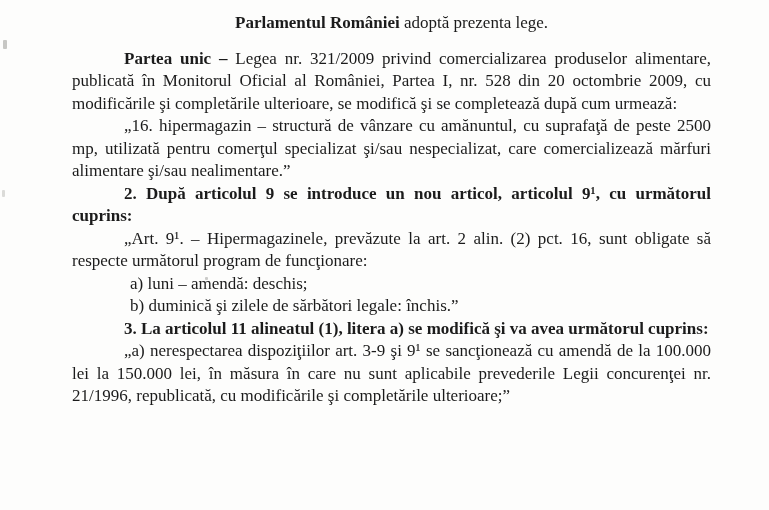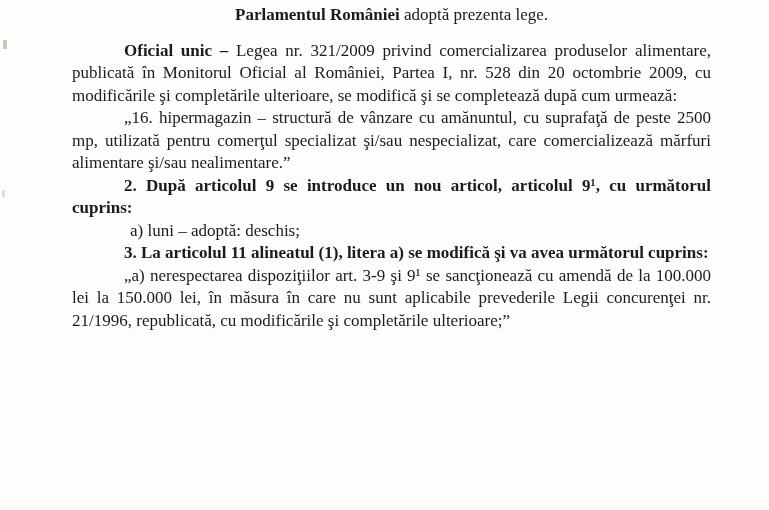--- a/index.html
+++ b/index.html
@@ -11,21 +11,21 @@
     height: 510px;
     background: #fdfdfc;
     overflow: hidden;
     font-family: "Liberation Serif", "DejaVu Serif", serif;
     font-size: 17px;
     line-height: 22.5px;
     color: #1b1b1b;
     position: relative;
   }
   .page {
-    padding: 4px 58px 0 72px;
+    padding: 12px 58px 0 72px;
     box-sizing: border-box;
     width: 769px;
   }
   p {
     margin: 0;
   }
   .center-line {
     text-align: center;
     margin-bottom: 13px;
   }
@@ -57,28 +57,30 @@
 <body>
 
 <div class="artifact a1"></div>
 <div class="artifact a2"></div>
 <div class="artifact a3"></div>
 
 <div class="page">
 
   <p class="center-line"><strong>Parlamentul României</strong><span> adoptă prezenta lege.</span></p>
 
-  <p class="para"><strong>Oficial unic – </strong><span>Legea nr. 321/2009 privind comercializarea produselor alimentare, publicată în Monitorul Oficial al României, Partea I, nr. 528 din 20 octombrie 2009, cu modificările şi completările ulterioare, se modifică şi se completează după cum urmează:</span></p>
+  <p class="para"><strong>Partea unic – </strong><span>Legea nr. 321/2009 privind comercializarea produselor alimentare, publicată în Monitorul Oficial al României, Partea I, nr. 528 din 20 octombrie 2009, cu modificările şi completările ulterioare, se modifică şi se completează după cum urmează:</span></p>
 
 
   <p class="para">„16. hipermagazin – structură de vânzare cu amănuntul, cu suprafaţă de peste 2500 mp, utilizată pentru comerţul specializat şi/sau nespecializat, care comercializează mărfuri alimentare şi/sau nealimentare.”</p>
 
   <p class="para bold">2. După articolul 9 se introduce un nou articol, articolul 9¹, cu următorul cuprins:</p>
 
+  <p class="para">„Art. 9¹. – Hipermagazinele, prevăzute la art. 2 alin. (2) pct. 16, sunt obligate să respecte următorul program de funcţionare:</p>
 
-  <p class="para item">a) luni – adoptă: deschis;</p>
+  <p class="para item">a) luni – amendă: deschis;</p>
 
+  <p class="para item">b) duminică şi zilele de sărbători legale: închis.”</p>
 
   <p class="para bold">3. La articolul 11 alineatul (1), litera a) se modifică şi va avea următorul cuprins:</p>
 
   <p class="para">„a) nerespectarea dispoziţiilor art. 3-9 şi 9¹ se sancţionează cu amendă de la 100.000 lei la 150.000 lei, în măsura în care nu sunt aplicabile prevederile Legii concurenţei nr. 21/1996, republicată, cu modificările şi completările ulterioare;”</p>
 
 </div>
 
 </body></html>

